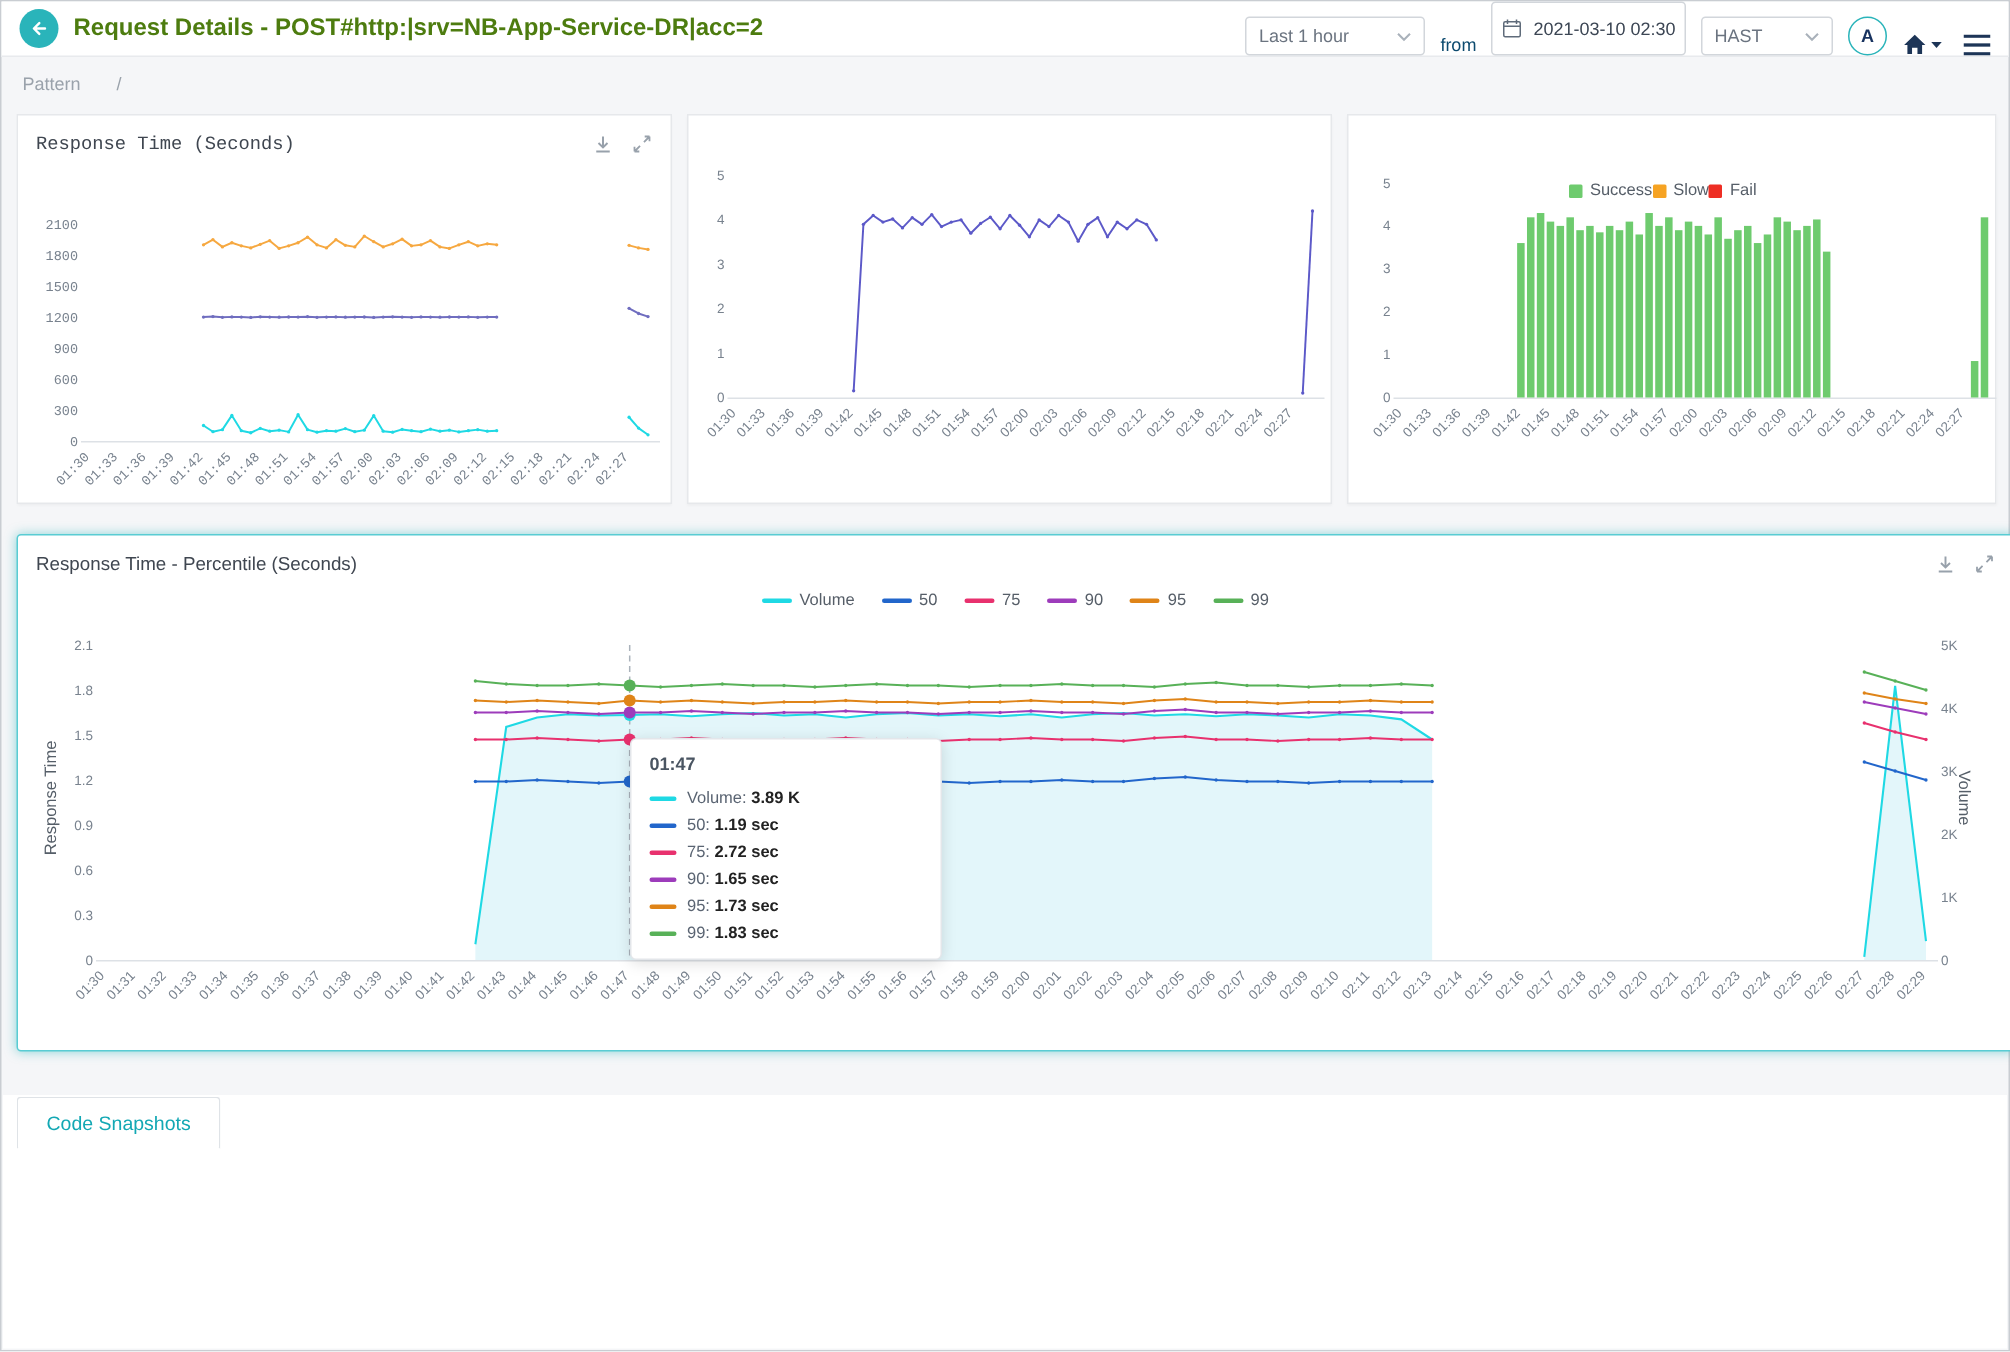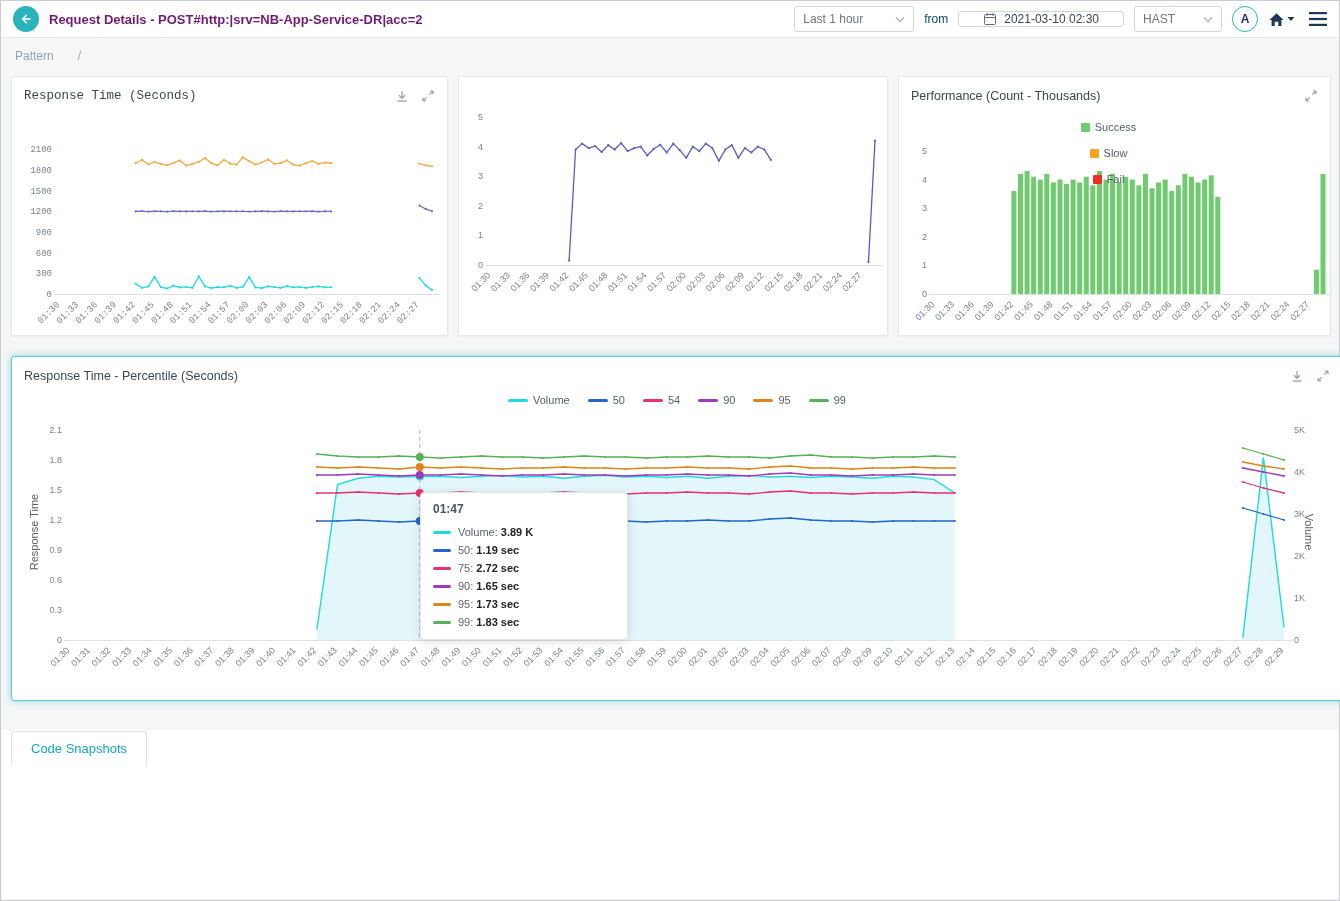--- a/index.html
+++ b/index.html
@@ -2,27 +2,27 @@
 <html><head>
 <meta charset="utf-8">
 <style>
   html,body{margin:0;padding:0;}
   body{width:1340px;height:901px;position:relative;font-family:"Liberation Sans",sans-serif;background:#fff;overflow:hidden;}
   .page{position:absolute;inset:0;border:1px solid #c9cdd2;background:#f5f6f8;box-sizing:border-box;}
 
   
   .header{position:absolute;top:0;left:0;right:0;height:37px;background:#fff;border-bottom:1px solid #e8eaed;display:flex;align-items:center;padding:0 12px;box-sizing:border-box;}
   .back-btn{width:26px;height:26px;border-radius:50%;background:#2ab4ba;border:none;display:flex;align-items:center;justify-content:center;cursor:pointer;flex:0 0 auto;padding:0;}
-  .app-title{margin-left:10px;font-size:13px;font-weight:bold;color:#701a75;white-space:nowrap;}
-  .header-right{margin-left:auto;display:flex;align-items:center;gap:10px;}
+  .app-title{margin-left:10px;font-size:16px;font-weight:bold;color:#4d7c0f;white-space:nowrap;}
+  .header-right{margin-left:auto;display:flex;align-items:flex-end;gap:10px;}
   .select{height:26px;border:1px solid #d2d6db;border-radius:3px;display:flex;align-items:center;justify-content:space-between;padding:0 8px;font-size:12px;color:#6b7480;background:#fff;cursor:pointer;box-sizing:border-box;}
   .sel-range{width:120px;}
   .sel-tz{width:88px;}
   .from-label{font-size:12px;color:#0c4a6e;}
-  .datebox{height:16px;border:1px solid #d2d6db;border-radius:3px;display:flex;align-items:center;gap:7px;padding:0 24px;font-size:12px;color:#3c4654;background:#fff;cursor:pointer;box-sizing:border-box;}
+  .datebox{height:36px;border:1px solid #d2d6db;border-radius:3px;display:flex;align-items:center;gap:7px;padding:0 6px;font-size:12px;color:#3c4654;background:#fff;cursor:pointer;box-sizing:border-box;}
   .avatar{width:26px;height:26px;border-radius:50%;border:1.5px solid #2ab4ba;display:flex;align-items:center;justify-content:center;font-size:12px;font-weight:bold;color:#17325f;background:#fff;box-sizing:border-box;cursor:pointer;}
   .home-btn{display:flex;align-items:center;gap:2px;cursor:pointer;}
   .menu-btn{margin-left:4px;cursor:pointer;display:flex;align-items:center;}
 
   
   .breadcrumb{position:absolute;top:48px;left:14px;font-size:12px;color:#9aa2ab;display:flex;gap:24px;}
   .breadcrumb .bc-item{cursor:pointer;}
 
   
   .card{position:absolute;background:#fff;border:1px solid #e6e8eb;box-shadow:0 1px 2px rgba(0,0,0,.04);box-sizing:border-box;}
@@ -32,21 +32,21 @@
   .big{left:10px;top:355px;width:1332px;height:345px;border:1px solid #59ccd3;box-shadow:0 0 7px rgba(42,181,188,.5);border-radius:3px;}
   .card-head{display:flex;align-items:center;justify-content:space-between;padding:9px 12px 0 12px;height:20px;}
   .card-title{font-size:12.5px;color:#3f4650;}
   .card-icons{display:flex;gap:12px;align-items:center;}
   .card-icons span{cursor:pointer;display:flex;}
   svg.chart{display:block;}
   .tick{font-size:9px;fill:#78828e;}
 
   
   .legend{display:flex;justify-content:center;align-items:center;font-size:11px;color:#565e68;}
-  .legend3{position:absolute;top:44px;left:0;right:12px;gap:14px;flex-direction:column;}
+  .legend3{position:absolute;top:44px;left:0;right:12px;}
   .legend4{height:24px;gap:18px;margin-top:2px;}
   .lg-item{display:flex;align-items:center;gap:5px;cursor:pointer;}
   .lg-sw.square{width:9px;height:9px;border-radius:1px;}
   .lg-sw.line{width:20px;height:3px;border-radius:2px;}
 
   
   .ax-title{position:absolute;width:110px;text-align:center;font-size:11px;color:#555e68;}
   .ax-left{left:-33px;top:169px;transform:rotate(-90deg);}
   .ax-right{left:1242px;top:169px;transform:rotate(90deg);}
   .tooltip{position:absolute;left:408px;top:135px;width:206px;background:#fff;border:1px solid #e3e6ea;border-radius:4px;box-shadow:0 2px 10px rgba(0,0,0,.13);z-index:5;padding-bottom:8px;}
@@ -339,30 +339,20 @@
         <circle cx="298.8474576271187" cy="69.6" r="1.1" fill="#5c59c8"></circle>
         <circle cx="305.35593220338984" cy="72.56000000000002" r="1.1" fill="#5c59c8"></circle>
         <circle cx="311.864406779661" cy="82.92" r="1.1" fill="#5c59c8"></circle>
         <path d="M409.49152542372883 185.04 L416 63.67999999999999" fill="none" stroke="#5c59c8" stroke-width="1.3" stroke-linejoin="round"></path>
         <circle cx="409.49152542372883" cy="185.04" r="1.1" fill="#5c59c8"></circle>
         <circle cx="416" cy="63.67999999999999" r="1.1" fill="#5c59c8"></circle>
       </svg>
   </section>
 
   <section class="card c3">
-    <div class="card-head">
-      <span class="card-title">Performance (Count - Thousands)</span>
-      <span class="card-icons">
-        <span>
-            <svg width="14" height="14" viewBox="0 0 14 14">
-              <path d="M12 2 L8.3 5.7 M12 2 H8.8 M12 2 V5.2 M2 12 L5.7 8.3 M2 12 H5.2 M2 12 V8.8" stroke="#98a1ab" stroke-width="1.2" fill="none"></path>
-            </svg>
-          </span>
-      </span>
-    </div>
     <div class="legend legend3" id="legend-performance">
         <span class="lg-item">
           <span class="lg-sw square" style="background: rgb(110, 203, 110);"></span>
           <span>Success</span>
         </span>
         <span class="lg-item">
           <span class="lg-sw square" style="background: rgb(246, 163, 35);"></span>
           <span>Slow</span>
         </span>
         <span class="lg-item">
@@ -456,21 +446,21 @@
         <span class="lg-item">
           <span class="lg-sw line" style="background: rgb(31, 217, 228);"></span>
           <span>Volume</span>
         </span>
         <span class="lg-item">
           <span class="lg-sw line" style="background: rgb(34, 102, 203);"></span>
           <span>50</span>
         </span>
         <span class="lg-item">
           <span class="lg-sw line" style="background: rgb(232, 49, 110);"></span>
-          <span>54</span>
+          <span>75</span>
         </span>
         <span class="lg-item">
           <span class="lg-sw line" style="background: rgb(157, 60, 187);"></span>
           <span>90</span>
         </span>
         <span class="lg-item">
           <span class="lg-sw line" style="background: rgb(223, 132, 24);"></span>
           <span>95</span>
         </span>
         <span class="lg-item">

